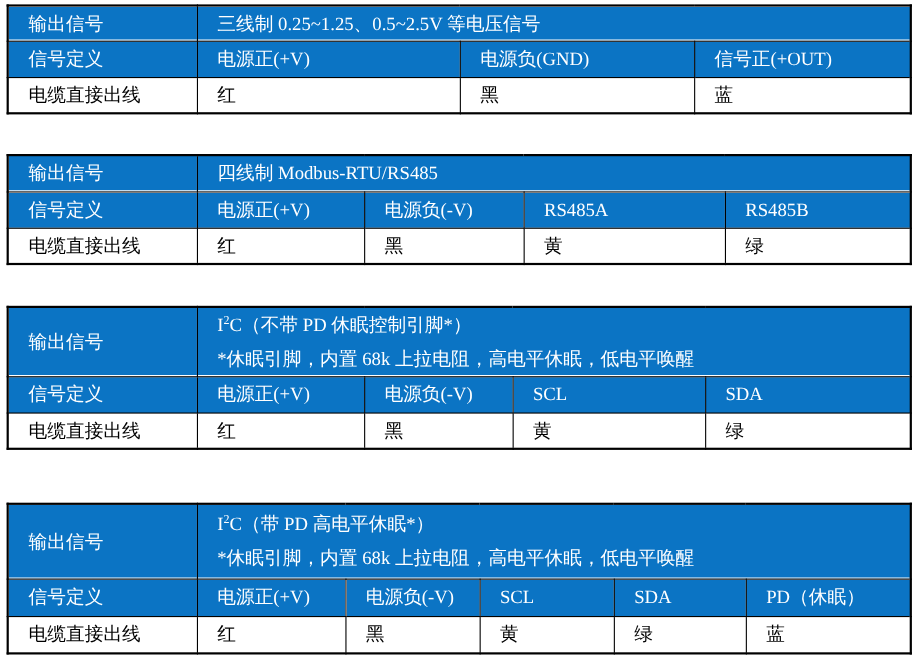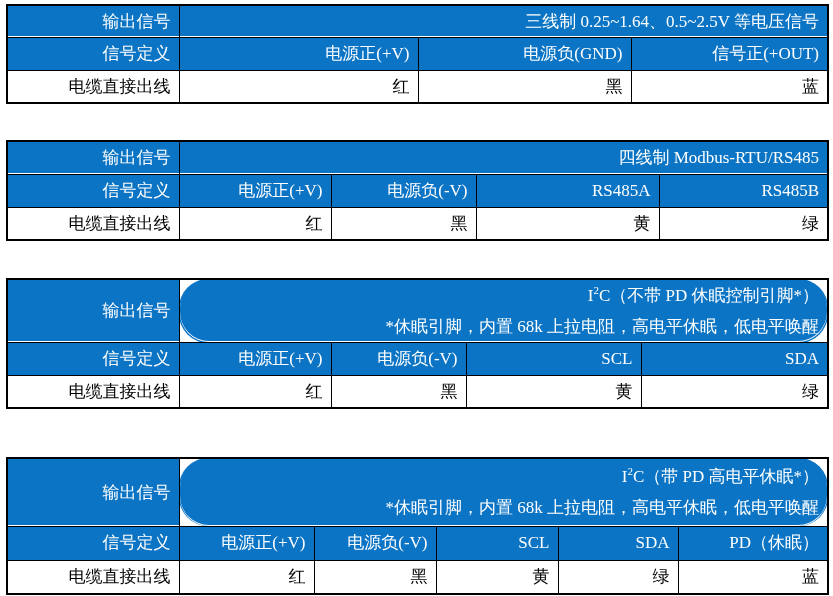--- a/index.html
+++ b/index.html
@@ -15,27 +15,27 @@
     color:var(--body-text);
   }
   .doc{position:relative;width:833px;height:596px;overflow:hidden;}
   table.sig{
     position:absolute;left:6px;width:821px;
     border-collapse:collapse;table-layout:fixed;
     border:2px solid var(--border);
   }
   table.sig td{
     border:1px solid var(--border);
-    text-align:right;vertical-align:middle;
+    text-align:left;vertical-align:middle;
     font-size:17px;line-height:1.25;
-    padding:0 8px;overflow:hidden;white-space:nowrap;
+    padding:0 18px;overflow:hidden;white-space:nowrap;
   }
   td.hd{background:var(--header-bg);color:var(--header-text);}
   tr.seprow td{box-shadow:inset 0 -1px 0 #ffffff;} 
-  .two-line{white-space:normal;border-radius:29px;}
+  .two-line{white-space:normal;}
   .two-line .ln{line-height:31px;}
   sup.i2c-sup{font-size:11px;line-height:0;vertical-align:super;}
   #t1{top:4px;}
   #t2{top:140px;}
   #t3{top:278px;}
   #t4{top:457px;}
   tr.h33{height:33px;}
   tr.h32{height:32px;}
   tr.h63{height:63px;}
   tr.h68{height:68px;}
@@ -49,21 +49,21 @@
   <table class="sig" id="t1">
     <colgroup>
       <col style="width:172px">
         <col style="width:239px">
         <col style="width:213px">
         <col style="width:197px">
     </colgroup>
     <tbody>
         <tr class="h32 seprow">
       <td class="hd">输出信号</td>
-      <td class="hd" colspan="3">三线制 0.25~1.64、0.5~2.5V 等电压信号</td>
+      <td class="hd" colspan="3">三线制 0.25~1.25、0.5~2.5V 等电压信号</td>
     </tr>
     <tr class="h33">
       <td class="hd">信号定义</td>
       <td class="hd">电源正(+V)</td>
       <td class="hd">电源负(GND)</td>
       <td class="hd">信号正(+OUT)</td>
     </tr>
     <tr class="h33">
       <td>电缆直接出线</td>
       <td>红</td>

